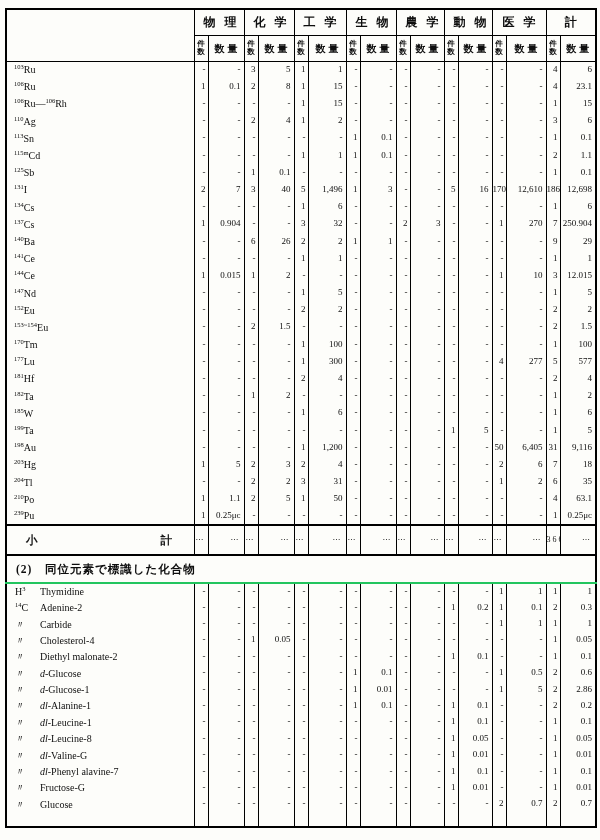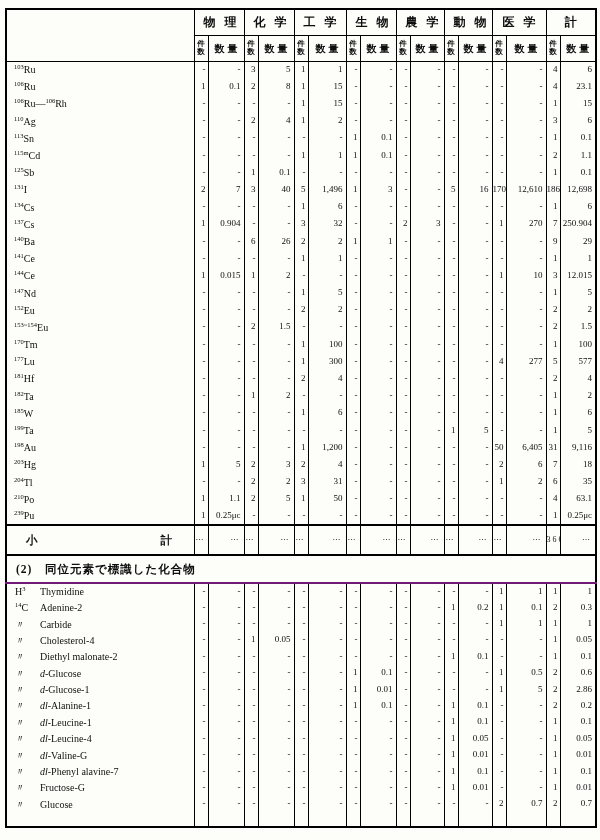--- a/index.html
+++ b/index.html
@@ -32,21 +32,21 @@
   td.label { font-size: 10px; padding-left: 7px; text-align: left; vertical-align: middle; }
   td.count { border-left: 1.5px solid #000; text-align: right; padding-right: 2px; font-size: 9px; vertical-align: middle; }
   td.qty   { border-left: 1px solid #000;  text-align: right; padding-right: 3px; font-size: 9px; vertical-align: middle; }
   sup { font-size: 6.5px; vertical-align: super; line-height: 0; letter-spacing: 0; }
   i { font-style: italic; }
   tbody.s1 td { height: 17.2px; }
   tbody.s2 td { height: 16.4px; }
   tr.sub-row td { border-top: 2px solid #000; border-bottom: 2px solid #000; height: 30px; font-size: 8px; letter-spacing: 2px; color:#161616; }
   .sub-label-inner { display: flex; width: 158px; justify-content: space-between; padding-left: 12px; font-size: 11.5px; font-weight: bold; letter-spacing: 0; }
   tr.section-row td {
-    border-bottom: 2px solid #701a75; height: 28px; vertical-align: middle;
+    border-bottom: 2px solid #22c55e; height: 28px; vertical-align: middle;
     font-size: 11.5px; font-weight: bold; padding-left: 9px; letter-spacing: 1px;
   }
   .prefix { display: inline-block; width: 26px; padding-left: 1px; }
   tr.spacer-row td { height: 14px; }
 </style>
 </head>
 <body>
 
 <div class="page">
   <table class="ri">
@@ -832,21 +832,21 @@
           <td class="count">-</td>
           <td class="qty">-</td>
           <td class="count">1</td>
           <td class="qty">0.1</td>
           <td class="count">-</td>
           <td class="qty">-</td>
           <td class="count">1</td>
           <td class="qty">0.1</td>
         </tr>
         <tr>
-          <td class="label"><span class="prefix"><span>〃</span></span><i>dl</i><span>-Leucine-4</span></td>
+          <td class="label"><span class="prefix"><span>〃</span></span><i>dl</i><span>-Leucine-8</span></td>
           <td class="count">-</td>
           <td class="qty">-</td>
           <td class="count">-</td>
           <td class="qty">-</td>
           <td class="count">-</td>
           <td class="qty">-</td>
           <td class="count">-</td>
           <td class="qty">-</td>
           <td class="count">-</td>
           <td class="qty">-</td>

